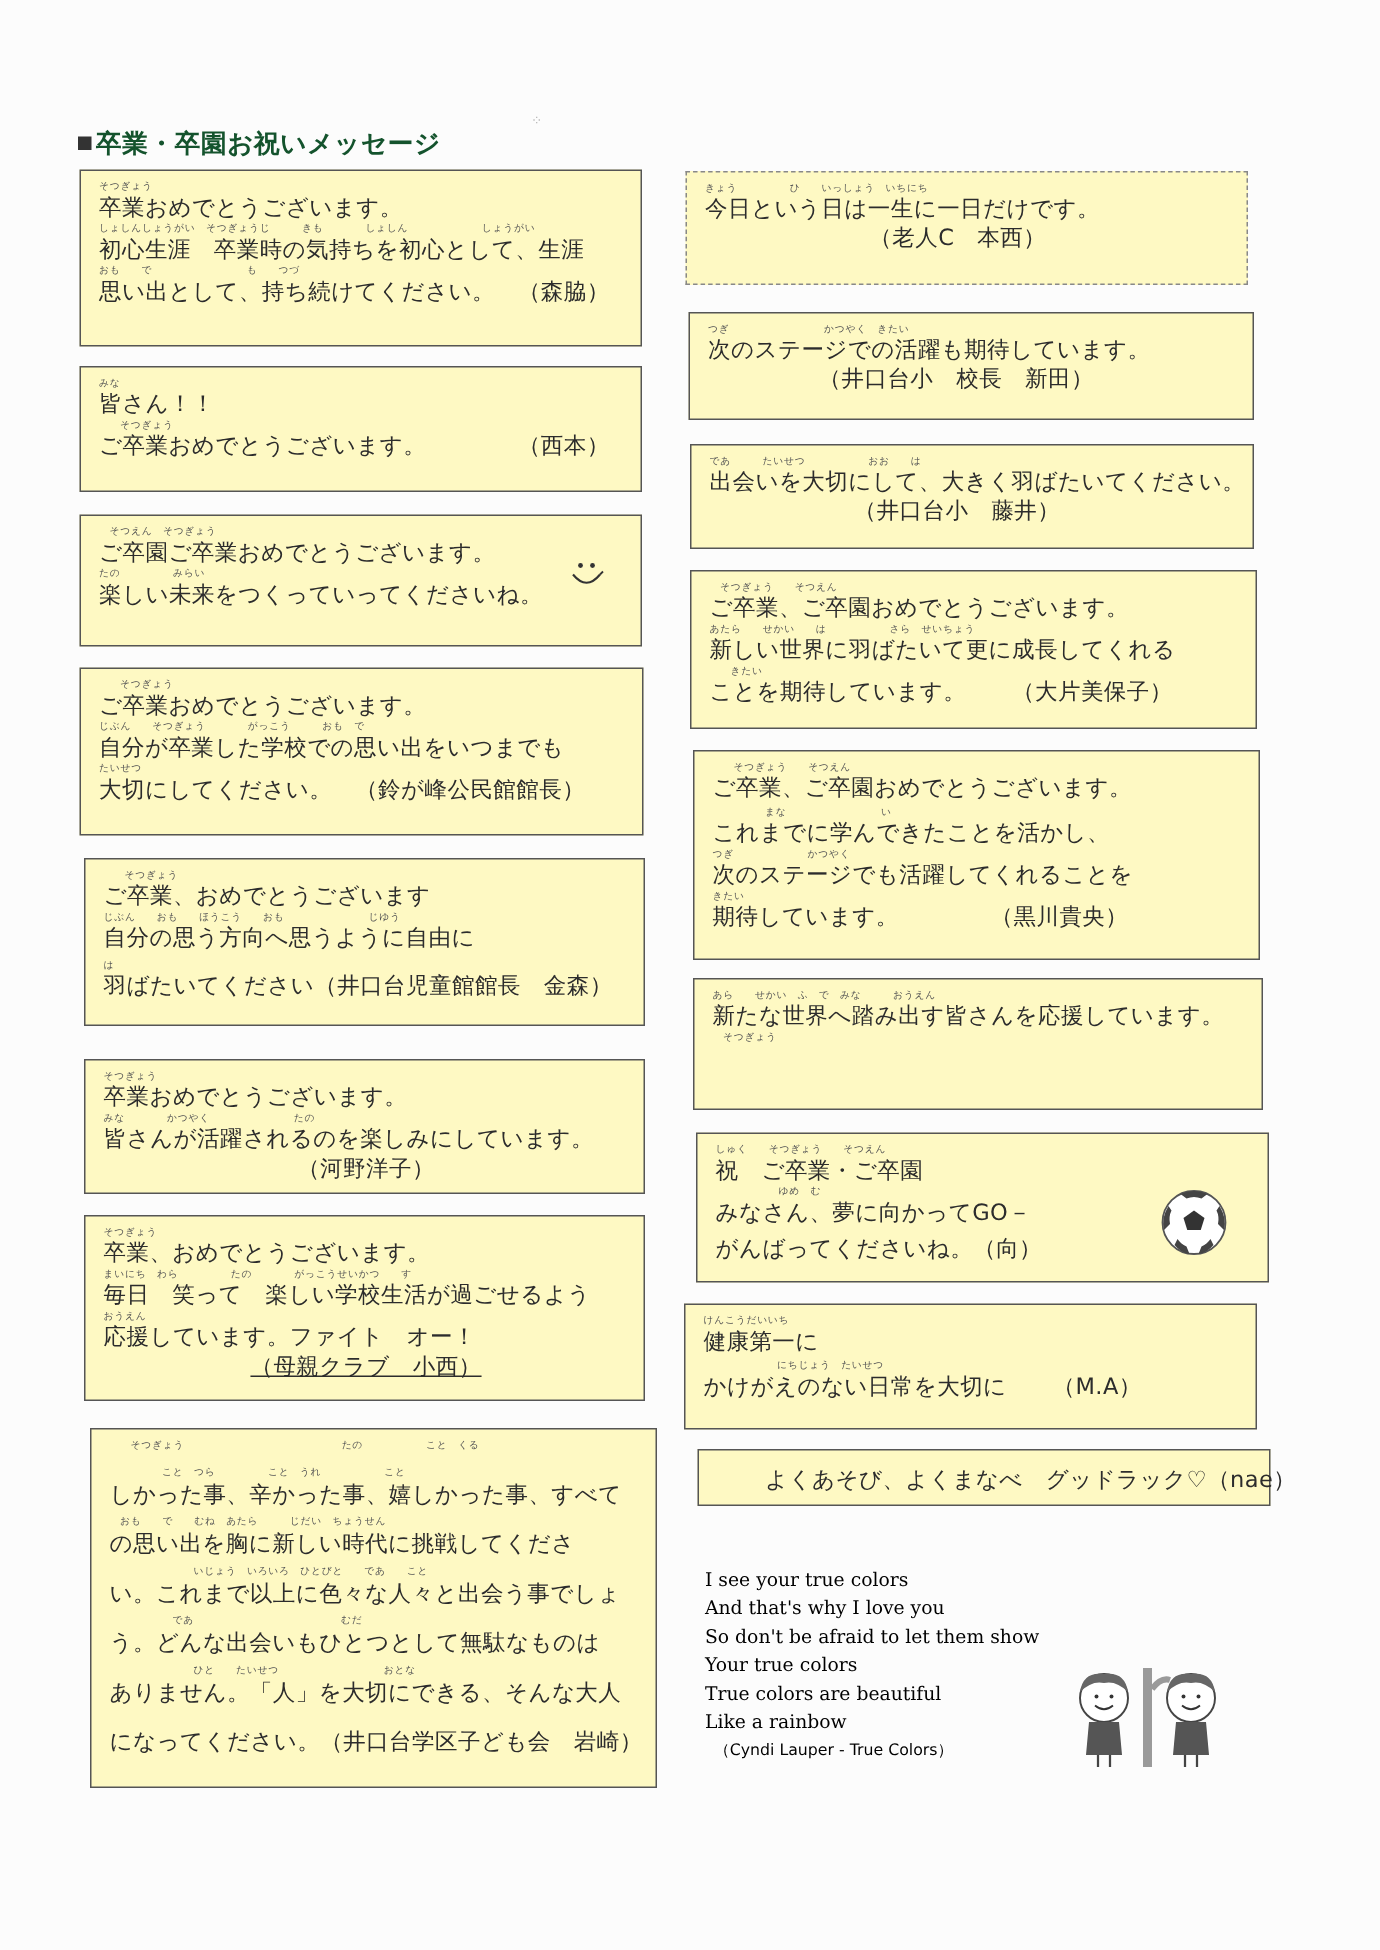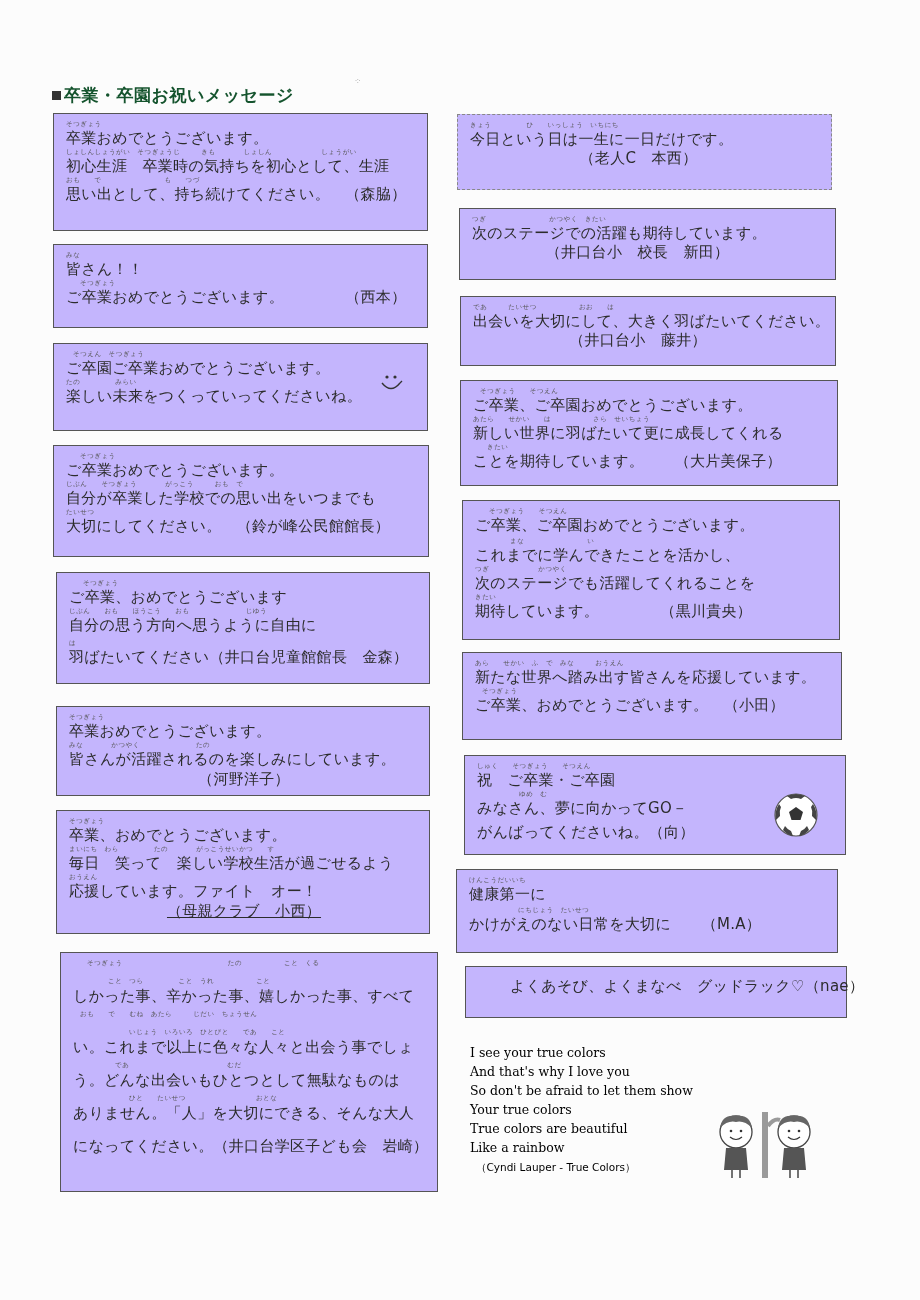--- a/index.html
+++ b/index.html
@@ -1,21 +1,21 @@
 <!DOCTYPE html>
 <html><head>
 <meta charset="utf-8">
 <style>
   html,body{margin:0;padding:0;}
   body{width:920px;height:1300px;background:#fcfcfc;position:relative;overflow:hidden;
        font-family:"DejaVu Sans",sans-serif;color:#2a2a2a;}
   .title{position:absolute;left:52px;top:84px;font-size:17px;font-weight:bold;letter-spacing:0.5px;color:#14532d;}
   .title .sq{display:inline-block;width:9px;height:9px;background:#333;margin-right:3px;vertical-align:1px;}
   .specks{position:absolute;left:354px;top:76px;font-size:9px;color:#bbb;}
-  .box{position:absolute;border:1.3px solid #555;background:#c4b5fd;box-sizing:border-box;padding:6px 10px 4px 12px;}
+  .box{position:absolute;border:1.3px solid #555;background:#fef9c3;box-sizing:border-box;padding:6px 10px 4px 12px;}
   .line{position:relative;font-size:15px;line-height:15px;padding-top:11px;margin-bottom:2px;white-space:nowrap;color:#2c2c2c;letter-spacing:0.3px;}
   .ruby{position:absolute;top:0;left:0;font-size:6.5px;line-height:8px;color:#555;white-space:pre;letter-spacing:0.5px;}
   .sign{text-align:center;}
   .tall .line{padding-top:12px;margin-bottom:6px;}
   .poem{position:absolute;left:470px;top:1043px;font-family:"DejaVu Serif",serif;font-size:12.5px;line-height:19px;color:#000000;}
   .poem .credit{font-family:"DejaVu Sans",sans-serif;font-size:10.5px;margin-left:6px;line-height:20px;}
   .smiley{position:absolute;right:22px;top:28px;}
   .ball{position:absolute;right:26px;top:36px;}
   .kids{position:absolute;left:708px;top:1108px;}
 </style>
@@ -68,21 +68,21 @@
 <div class="box" style="left:56px;top:810px;width:374px;height:124px;">
   <div class="line"><span class="ruby">そつぎょう</span><span>卒業、おめでとうございます。</span></div>
   <div class="line"><span class="ruby">まいにち　わら　　　　　たの　　　　がっこうせいかつ　　す</span><span>毎日　笑って　楽しい学校生活が過ごせるよう</span></div>
   <div class="line"><span class="ruby">おうえん</span><span>応援しています。ファイト　オー！</span></div>
   <div class="line sign" style="padding-top:3px;text-decoration:underline;"><span>（母親クラブ　小西）</span></div>
 </div>
 
 <div class="box tall" style="left:60px;top:952px;width:378px;height:240px;">
   <div class="line"><span class="ruby">　　そつぎょう　　　　　　　　　　　　　　　たの　　　　　　こと　くる</span></div>
   <div class="line"><span class="ruby">　　　　　こと　つら　　　　　こと　うれ　　　　　　こと</span><span>しかった事、辛かった事、嬉しかった事、すべて</span></div>
-  <div class="line"><span class="ruby">　おも　　で　　むね　あたら　　　じだい　ちょうせん</span></div>
+  <div class="line"><span class="ruby">　おも　　で　　むね　あたら　　　じだい　ちょうせん</span><span>の思い出を胸に新しい時代に挑戦してくださ</span></div>
   <div class="line"><span class="ruby">　　　　　　　　いじょう　いろいろ　ひとびと　　であ　　こと</span><span>い。これまで以上に色々な人々と出会う事でしょ</span></div>
   <div class="line"><span class="ruby">　　　　　　であ　　　　　　　　　　　　　　むだ</span><span>う。どんな出会いもひとつとして無駄なものは</span></div>
   <div class="line"><span class="ruby">　　　　　　　　ひと　　たいせつ　　　　　　　　　　おとな</span><span>ありません。「人」を大切にできる、そんな大人</span></div>
   <div class="line" style="margin-top:6px;"><span class="ruby"></span><span>になってください。（井口台学区子ども会　岩崎）</span></div>
 </div>
 
 <div class="box" style="left:457px;top:114px;width:375px;height:76px;border-style:dashed;border-color:#888;">
   <div class="line"><span class="ruby">きょう　　　　　ひ　　いっしょう　いちにち</span><span>今日という日は一生に一日だけです。</span></div>
   <div class="line sign" style="padding-top:2px;padding-right:14px;"><span>（老人C　本西）</span></div>
 </div>
@@ -105,21 +105,21 @@
 
 <div class="box" style="left:462px;top:500px;width:378px;height:140px;">
   <div class="line"><span class="ruby">　　そつぎょう　　そつえん</span><span>ご卒業、ご卒園おめでとうございます。</span></div>
   <div class="line" style="margin-top:4px;"><span class="ruby">　　　　　まな　　　　　　　　　い</span><span>これまでに学んできたことを活かし、</span></div>
   <div class="line"><span class="ruby">つぎ　　　　　　　かつやく</span><span>次のステージでも活躍してくれることを</span></div>
   <div class="line"><span class="ruby">きたい</span><span>期待しています。　　　　（黒川貴央）</span></div>
 </div>
 
 <div class="box" style="left:462px;top:652px;width:380px;height:88px;">
   <div class="line"><span class="ruby">あら　　せかい　ふ　で　みな　　　おうえん</span><span>新たな世界へ踏み出す皆さんを応援しています。</span></div>
-  <div class="line"><span class="ruby">　そつぎょう</span><span>ご卒業、おめでとうございます。　（小田）</span></div>
+  <div class="line"><span class="ruby">　そつぎょう</span></div>
 </div>
 
 <div class="box" style="left:464px;top:755px;width:382px;height:100px;">
   <div class="line"><span class="ruby">しゅく　　そつぎょう　　そつえん</span><span>祝　ご卒業・ご卒園</span></div>
   <div class="line"><span class="ruby">　　　　　　ゆめ　む</span><span>みなさん、夢に向かってGO－</span></div>
   <div class="line" style="padding-top:7px;"><span class="ruby"></span><span>がんばってくださいね。（向）</span></div>
   <svg class="ball" width="46" height="46" viewBox="0 0 46 46">
     <circle cx="23" cy="23" r="21" fill="#fff" stroke="#555" stroke-width="1.2"></circle>
     <polygon points="23,15 30,20 27.5,28 18.5,28 16,20" fill="#333"></polygon>
     <path d="M14 4 Q23 0 32 4 L28 7 Q23 5 18 7 Z" fill="#444"></path>
@@ -128,21 +128,21 @@
     <path d="M10 38 Q14 43 20 44 L18 39 Q14 37 12 34 Z" fill="#444"></path>
     <path d="M36 38 Q32 43 26 44 L28 39 Q32 37 34 34 Z" fill="#444"></path>
   </svg>
 </div>
 
 <div class="box" style="left:456px;top:869px;width:382px;height:84px;">
   <div class="line"><span class="ruby">けんこうだいいち</span><span>健康第一に</span></div>
   <div class="line" style="margin-top:4px;"><span class="ruby">　　　　　　　にちじょう　たいせつ</span><span>かけがえのない日常を大切に　　（M.A）</span></div>
 </div>
 
-<div class="box" style="left:465px;top:966px;width:382px;height:52px;padding-left:44px;">
+<div class="box" style="left:465px;top:966px;width:382px;height:38px;padding-left:44px;">
   <div class="line" style="padding-top:6px;"><span>よくあそび、よくまなべ　グッドラック♡（nae）</span></div>
 </div>
 
 <div class="poem">
   <div>I see your true colors</div>
   <div>And that's why I love you</div>
   <div>So don't be afraid to let them show</div>
   <div>Your true colors</div>
   <div>True colors are beautiful</div>
   <div>Like a rainbow</div>

